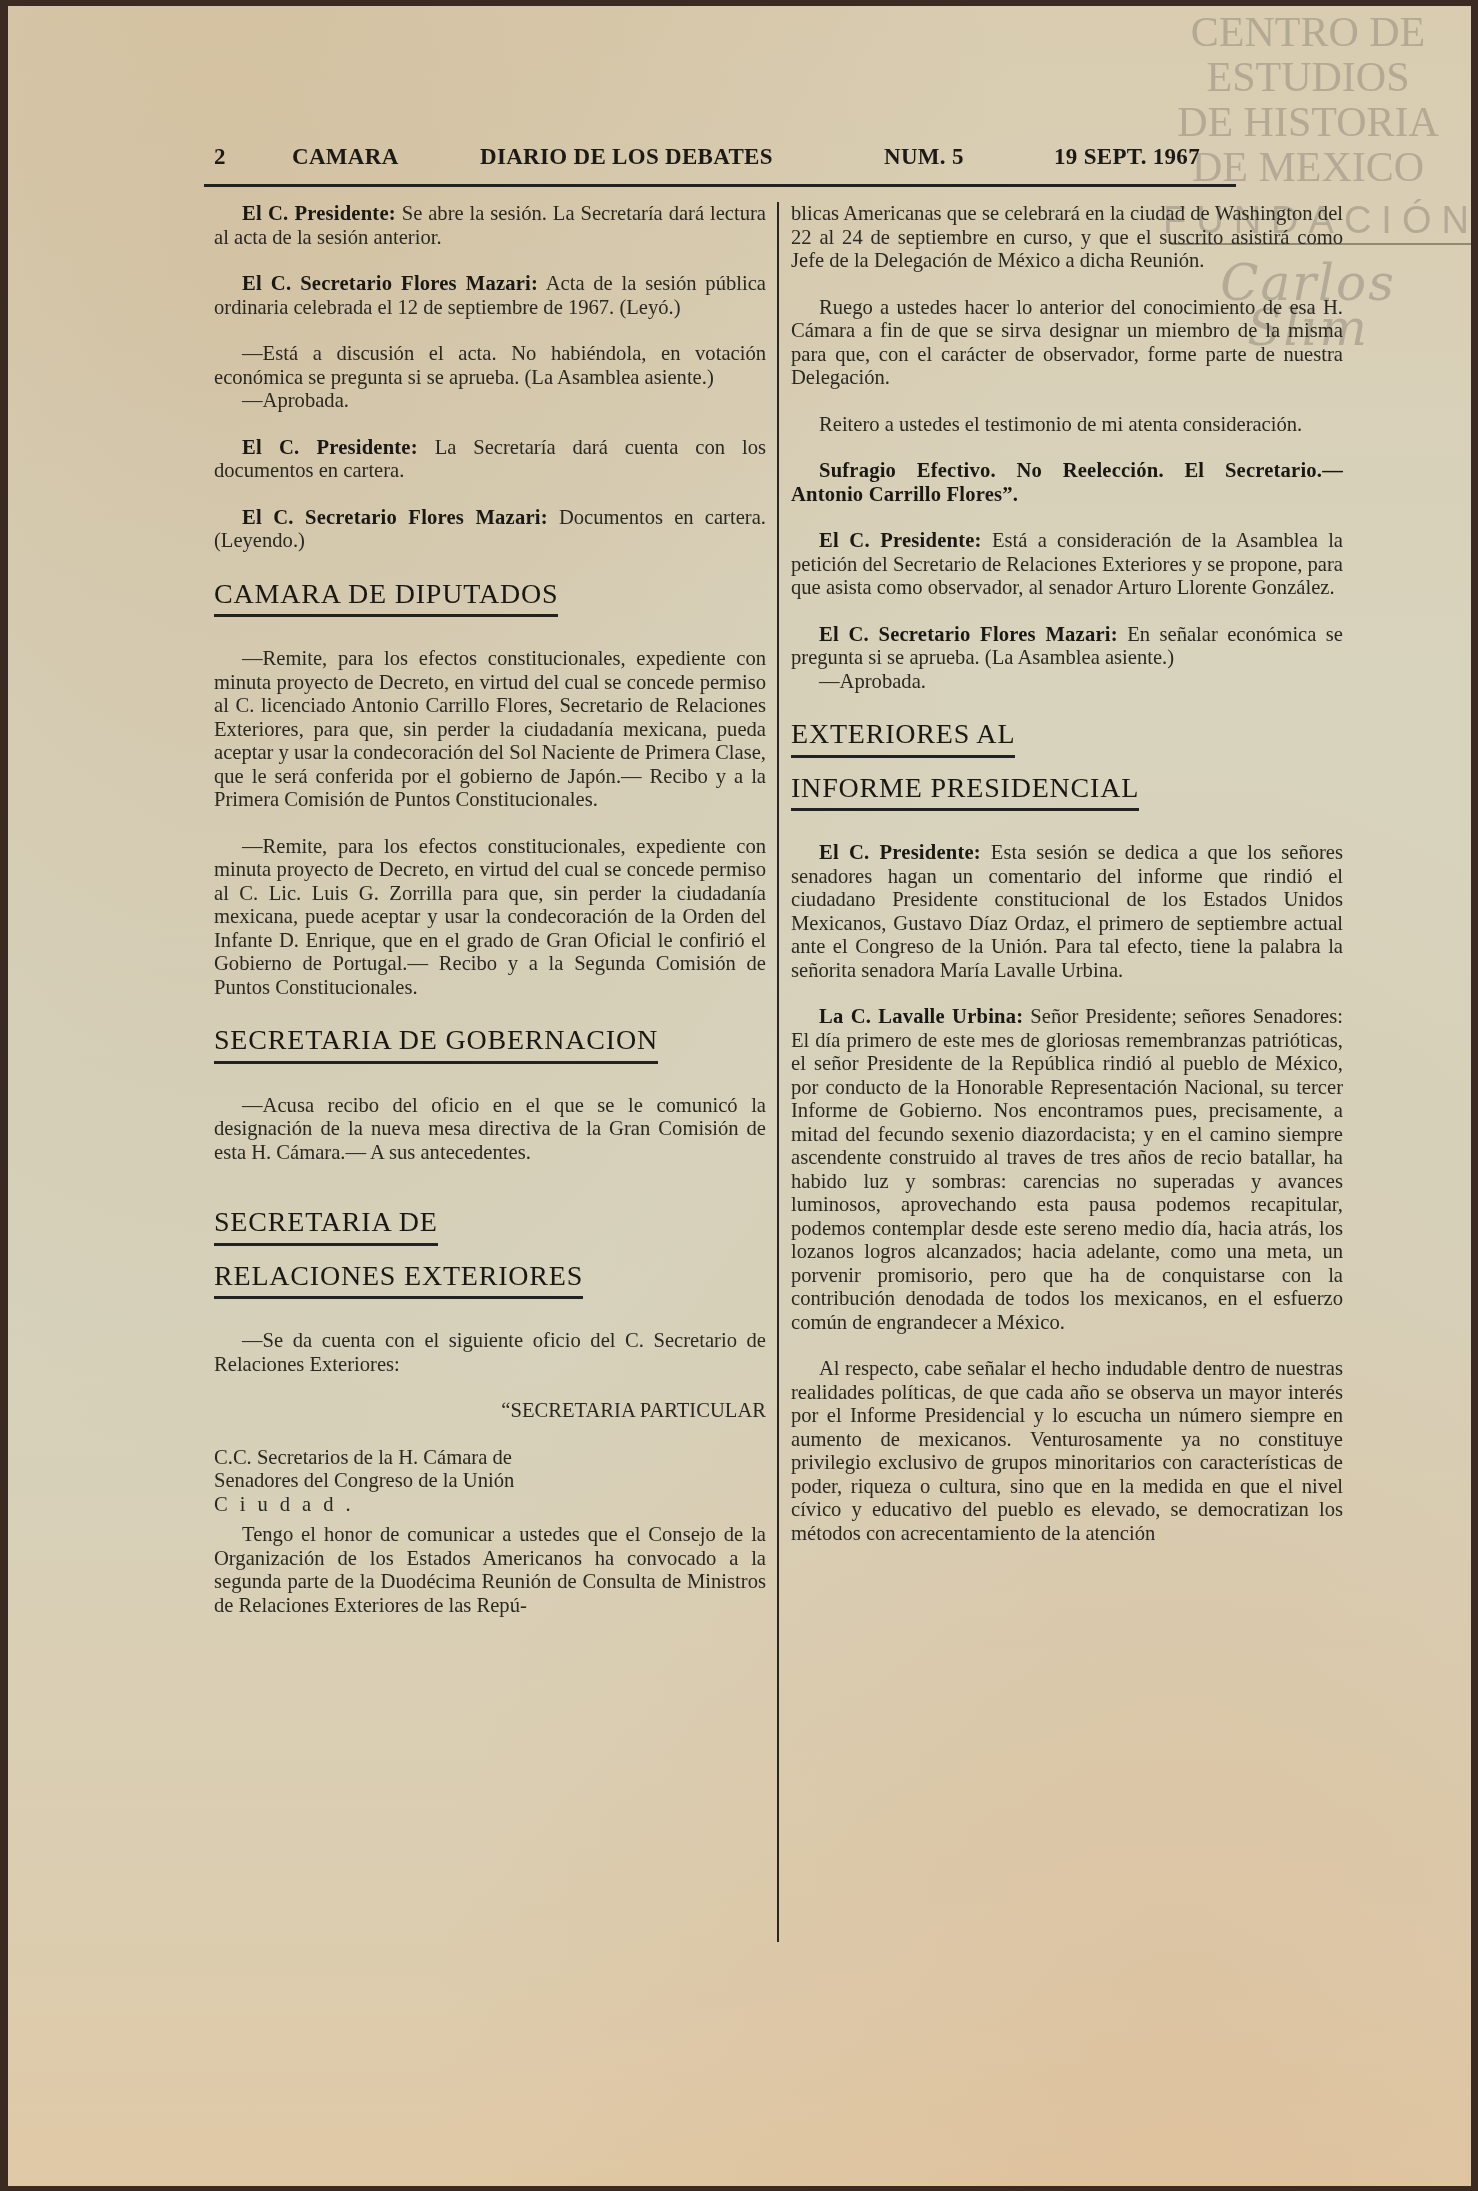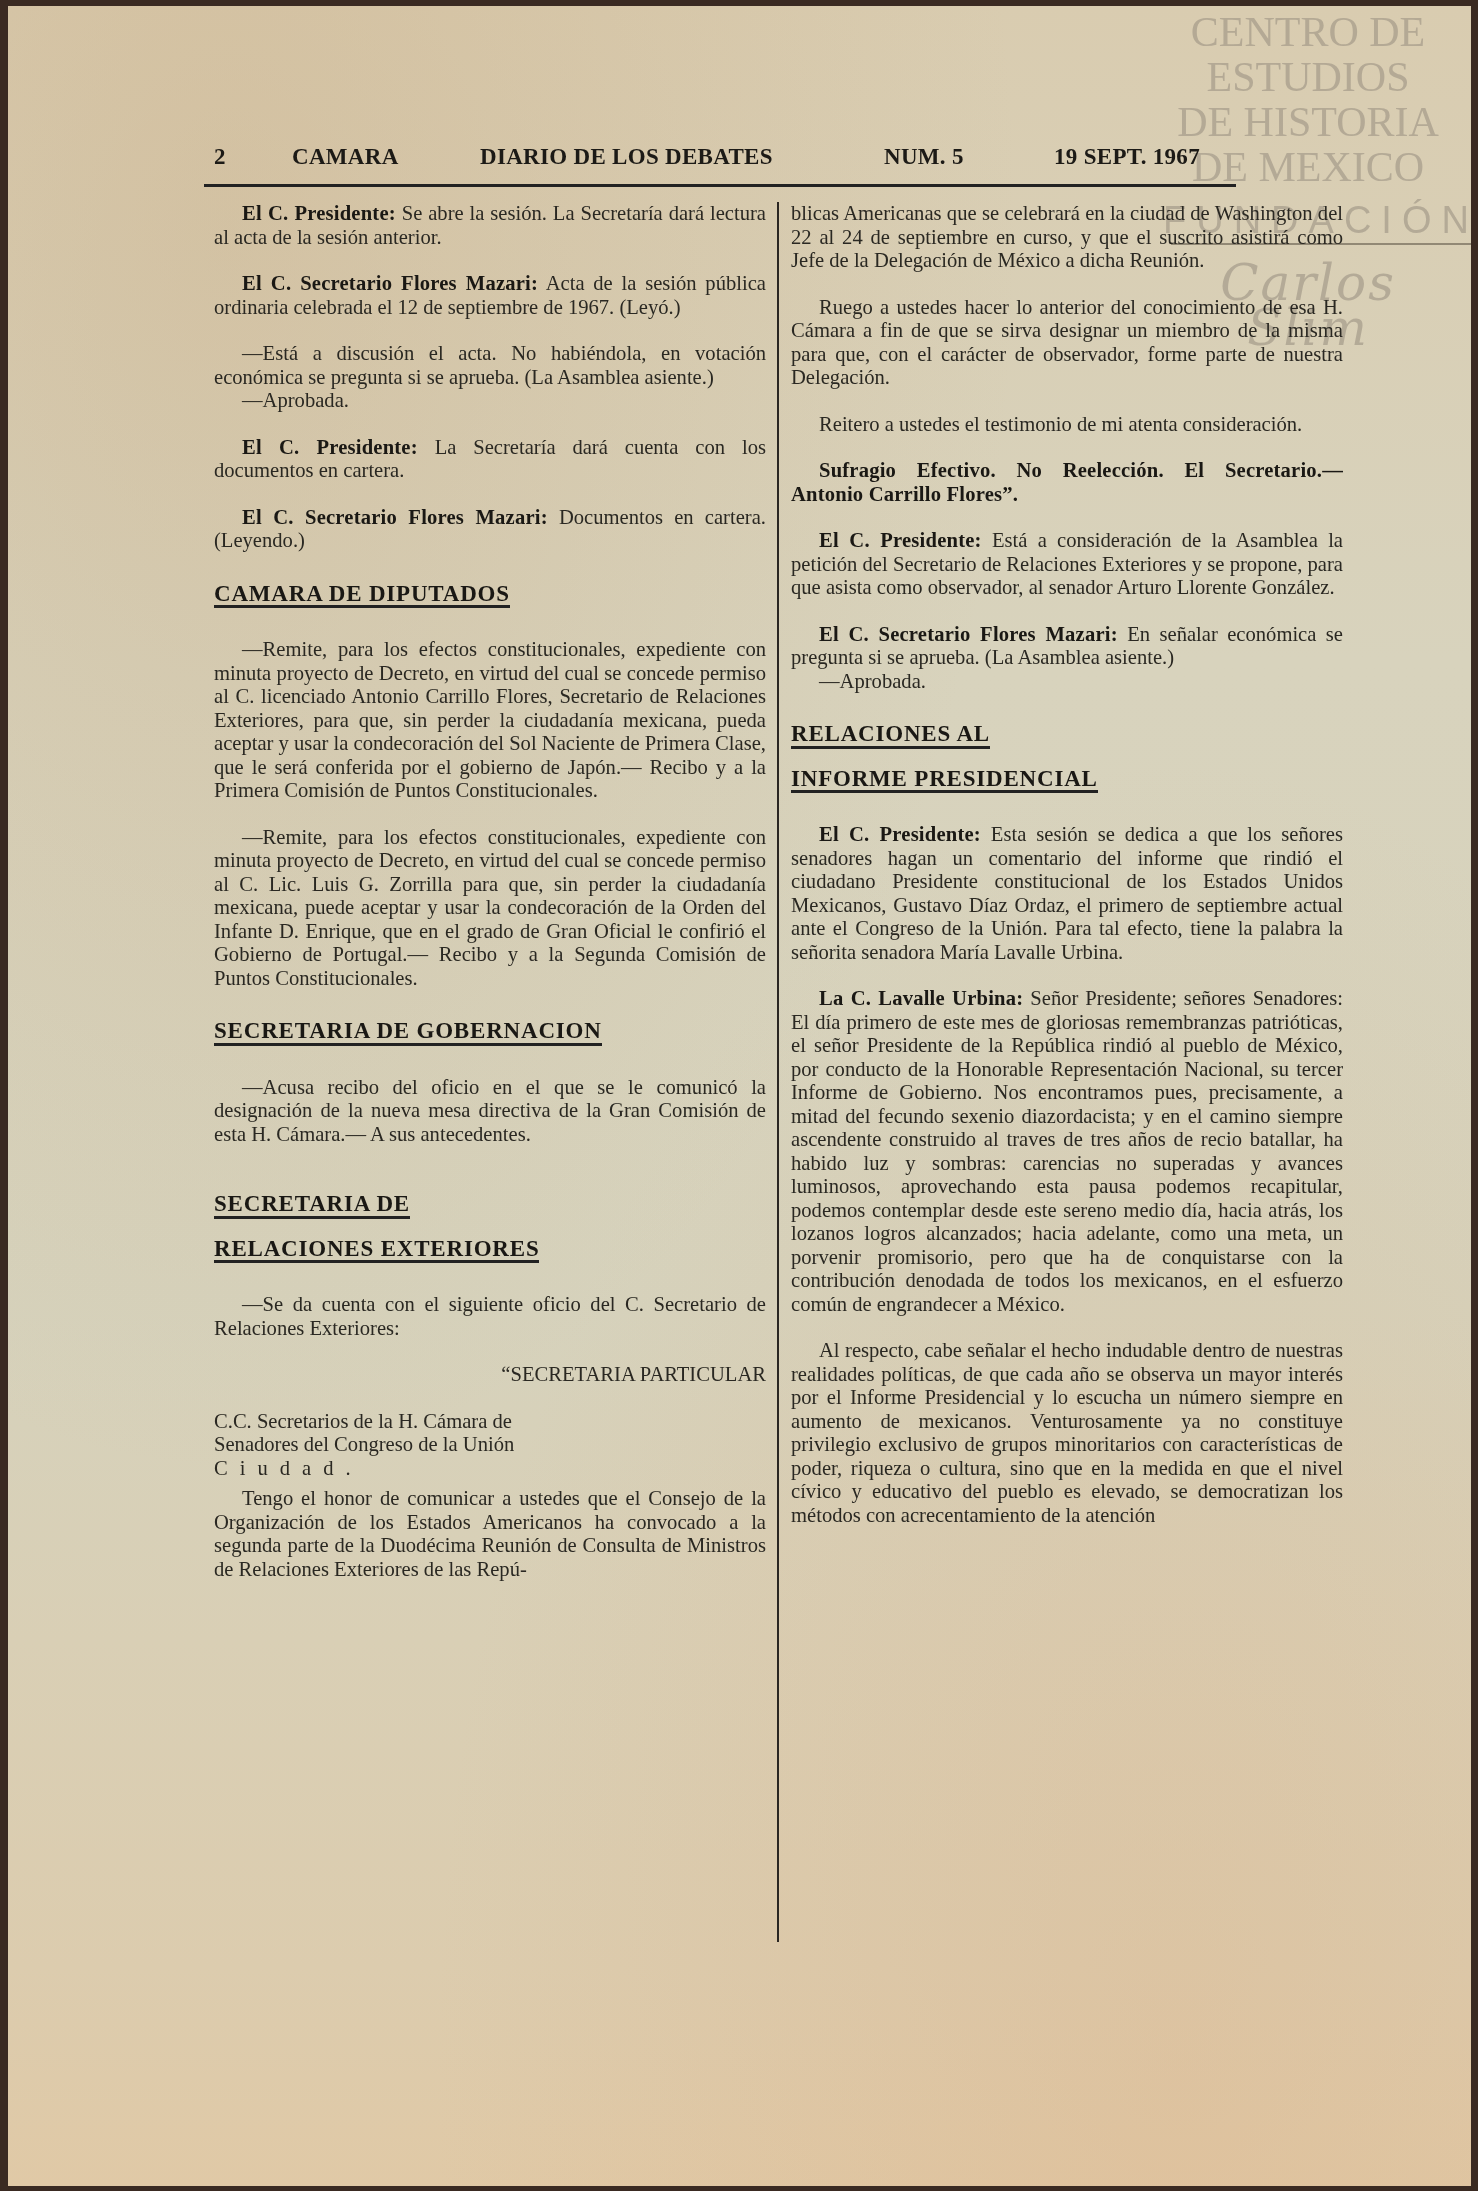--- a/index.html
+++ b/index.html
@@ -40,22 +40,22 @@
     font-size:20.6px; line-height:23.5px; color:#2a2822;
     text-align:justify;
   }
   .col-left { left:206px; }
   .col-right { left:783px; }
   .para { margin:0 0 23px 0; text-indent:28px; }
   .para.tight { margin-bottom:0; }
   .para.noindent { text-indent:0; }
   .para b { font-weight:bold; color:#1a1814; letter-spacing:0.2px; }
   .section-head {
-    display:inline-block; font-weight:bold; font-size:23px; color:#1a1814;
-    letter-spacing:0.8px; padding-bottom:0;
+    display:inline-block; font-weight:normal; font-size:28px; color:#1a1814;
+    letter-spacing:0.8px; padding-bottom:9px;
     border-bottom:3px solid #222; margin:6px 0 30px 0;
   }
   .section-head.double { margin-bottom:12px; }
   .right-align { text-align:right; text-indent:0; }
   .address { text-indent:0; text-align:left; margin-bottom:7px; }
   .spaced { letter-spacing:12px; }
   .watermark {
     position:absolute; right:18px; top:4px; width:290px;
     text-align:center; color:rgba(150,140,125,0.55);
     font-family:"Liberation Serif", serif; font-size:42px; line-height:45px;
@@ -122,21 +122,21 @@
 
   <div class="column col-right">
     <p class="para noindent">blicas Americanas que se celebrará en la ciudad de Washington del 22 al 24 de septiembre en curso, y que el suscrito asistirá como Jefe de la Delegación de México a dicha Reunión.</p>
     <p class="para">Ruego a ustedes hacer lo anterior del conocimiento de esa H. Cámara a fin de que se sirva designar un miembro de la misma para que, con el carácter de observador, forme parte de nuestra Delegación.</p>
     <p class="para">Reitero a ustedes el testimonio de mi atenta consideración.</p>
     <p class="para"><b>Sufragio Efectivo. No Reelección. El Secretario.— Antonio Carrillo Flores”.</b></p>
     <p class="para"><b>El C. Presidente:</b><span> Está a consideración de la Asamblea la petición del Secretario de Relaciones Exteriores y se propone, para que asista como observador, al senador Arturo Llorente González.</span></p>
     <p class="para tight"><b>El C. Secretario Flores Mazari:</b><span> En señalar económica se pregunta si se aprueba. (La Asamblea asiente.)</span></p>
     <p class="para">—Aprobada.</p>
 
-    <div class="section-head double">RELACIONES AL</div><br>
+    <div class="section-head double">EXTERIORES AL</div><br>
     <div class="section-head">INFORME PRESIDENCIAL</div>
 
     <p class="para"><b>El C. Presidente:</b><span> Esta sesión se dedica a que los señores senadores hagan un comentario del informe que rindió el ciudadano Presidente constitucional de los Estados Unidos Mexicanos, Gustavo Díaz Ordaz, el primero de septiembre actual ante el Congreso de la Unión. Para tal efecto, tiene la palabra la señorita senadora María Lavalle Urbina.</span></p>
     <p class="para"><b>La C. Lavalle Urbina:</b><span> Señor Presidente; señores Senadores: El día primero de este mes de gloriosas remembranzas patrióticas, el señor Presidente de la República rindió al pueblo de México, por conducto de la Honorable Representación Nacional, su tercer Informe de Gobierno. Nos encontramos pues, precisamente, a mitad del fecundo sexenio diazordacista; y en el camino siempre ascendente construido al traves de tres años de recio batallar, ha habido luz y sombras: carencias no superadas y avances luminosos, aprovechando esta pausa podemos recapitular, podemos contemplar desde este sereno medio día, hacia atrás, los lozanos logros alcanzados; hacia adelante, como una meta, un porvenir promisorio, pero que ha de conquistarse con la contribución denodada de todos los mexicanos, en el esfuerzo común de engrandecer a México.</span></p>
     <p class="para">Al respecto, cabe señalar el hecho indudable dentro de nuestras realidades políticas, de que cada año se observa un mayor interés por el Informe Presidencial y lo escucha un número siempre en aumento de mexicanos. Venturosamente ya no constituye privilegio exclusivo de grupos minoritarios con características de poder, riqueza o cultura, sino que en la medida en que el nivel cívico y educativo del pueblo es elevado, se democratizan los métodos con acrecentamiento de la atención</p>
   </div>
 
 </div>
 
 </body></html>

